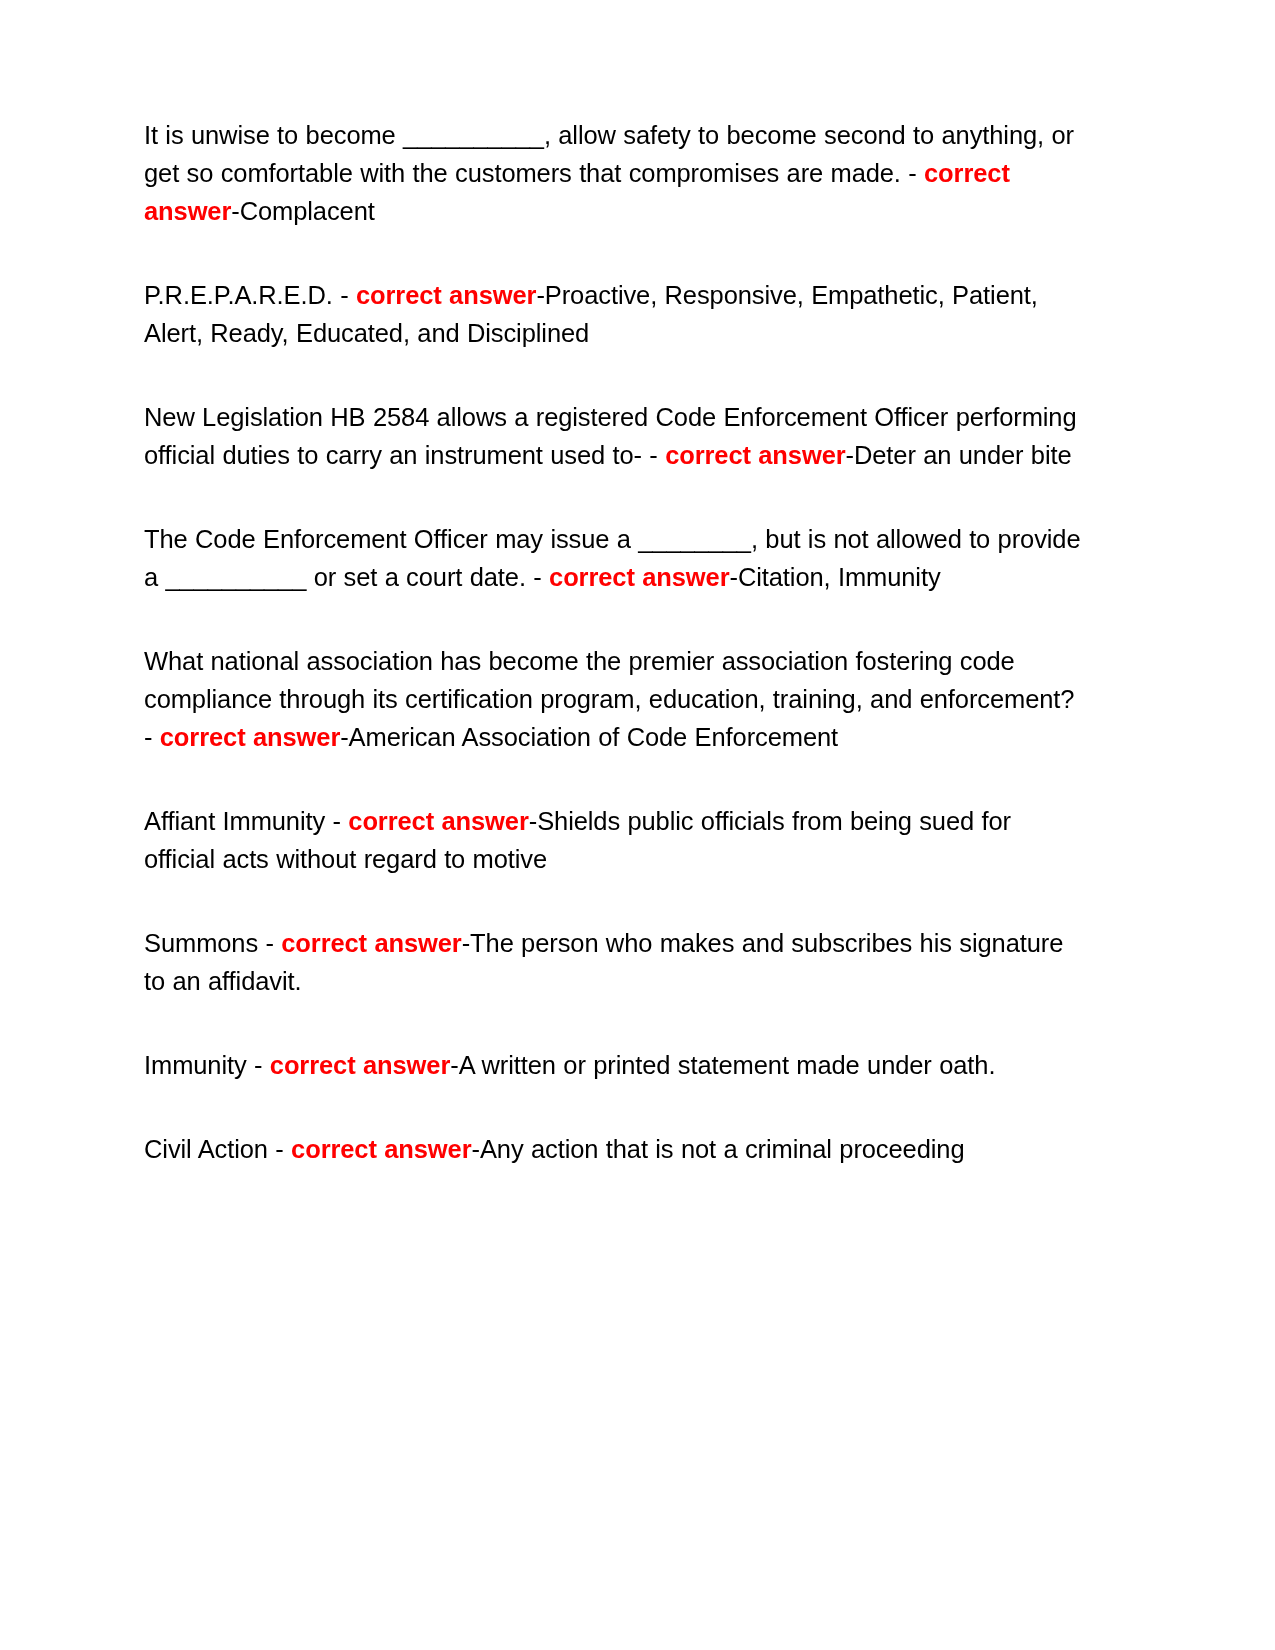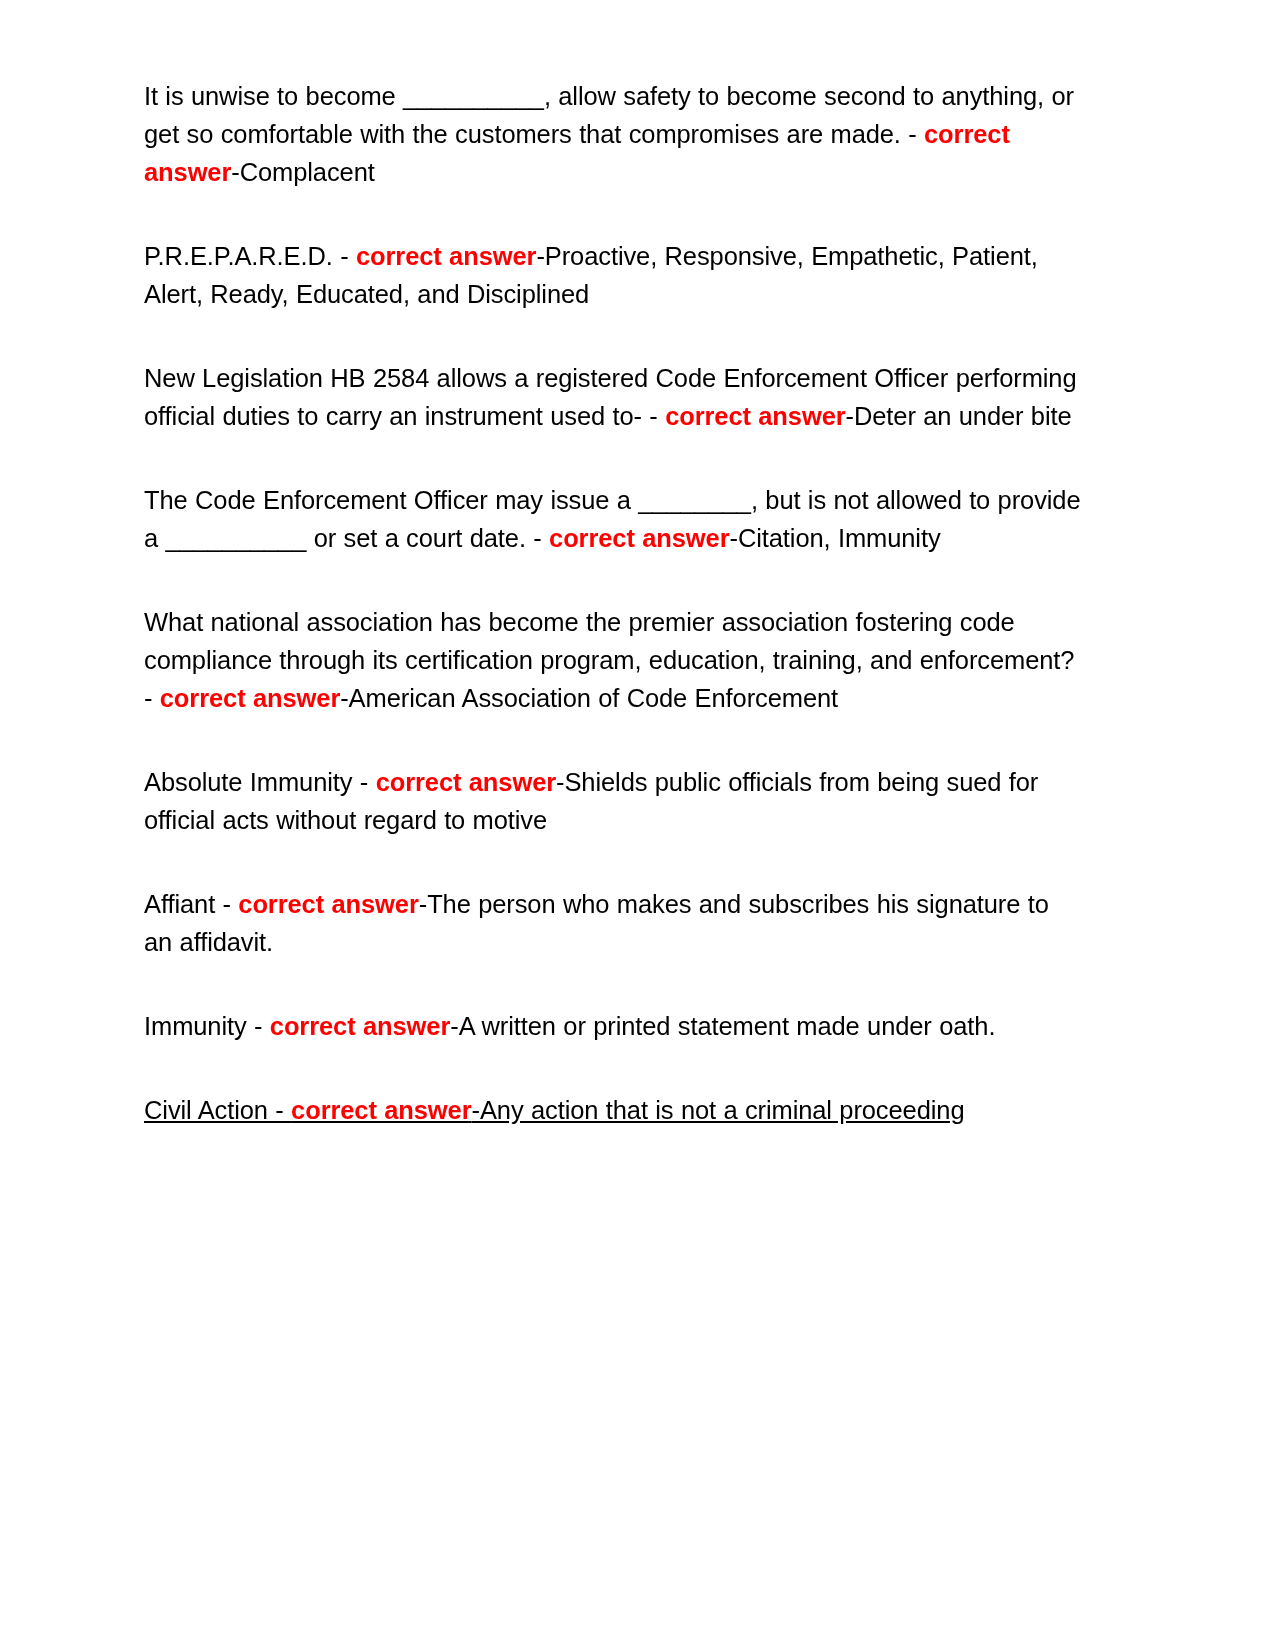--- a/index.html
+++ b/index.html
@@ -14,37 +14,36 @@
     font-family: "Liberation Sans", sans-serif;
     color: #000000;
     overflow: hidden;
   }
   .page {
     position: relative;
     width: 1275px;
     height: 1650px;
     background: #ffffff;
     box-sizing: border-box;
-    padding: 77px 144px 0 144px;
+    padding: 116px 144px 0 144px;
   }
   .doc-body {
     width: 940px;
   }
   .qa-block {
     font-size: 25.5px;
     line-height: 38px;
     letter-spacing: -0.1px;
     word-spacing: 0.4px;
     color: #000000;
     margin: 0 0 46px 0;
     text-align: left;
   }
   .qa-block:last-child {
     margin-bottom: 0;
-    text-decoration: underline;
   }
   .answer-tag {
     color: #FF0000;
     font-weight: bold;
   }
 </style>
 </head>
 <body>
 
 <div class="page">
@@ -64,25 +63,25 @@
 
     <p class="qa-block">
       <span>The Code Enforcement Officer may issue a ________, but is not allowed to provide a __________ or set a court date. - </span><span class="answer-tag">correct answer</span><span>-Citation, Immunity</span>
     </p>
 
     <p class="qa-block">
       <span>What national association has become the premier association fostering code compliance through its certification program, education, training, and enforcement? - </span><span class="answer-tag">correct answer</span><span>-American Association of Code Enforcement</span>
     </p>
 
     <p class="qa-block">
-      <span>Absolute Immunity - </span><span class="answer-tag">correct answer</span><span>-Shields public officials from being sued for official acts without regard to motive</span>
+      <span>Affiant Immunity - </span><span class="answer-tag">correct answer</span><span>-Shields public officials from being sued for official acts without regard to motive</span>
     </p>
 
     <p class="qa-block">
-      <span>Affiant - </span><span class="answer-tag">correct answer</span><span>-The person who makes and subscribes his signature to an affidavit.</span>
+      <span>Summons - </span><span class="answer-tag">correct answer</span><span>-The person who makes and subscribes his signature to an affidavit.</span>
     </p>
 
     <p class="qa-block">
       <span>Immunity - </span><span class="answer-tag">correct answer</span><span>-A written or printed statement made under oath.</span>
     </p>
 
     <p class="qa-block">
       <span>Civil Action - </span><span class="answer-tag">correct answer</span><span>-Any action that is not a criminal proceeding</span>
     </p>
 

